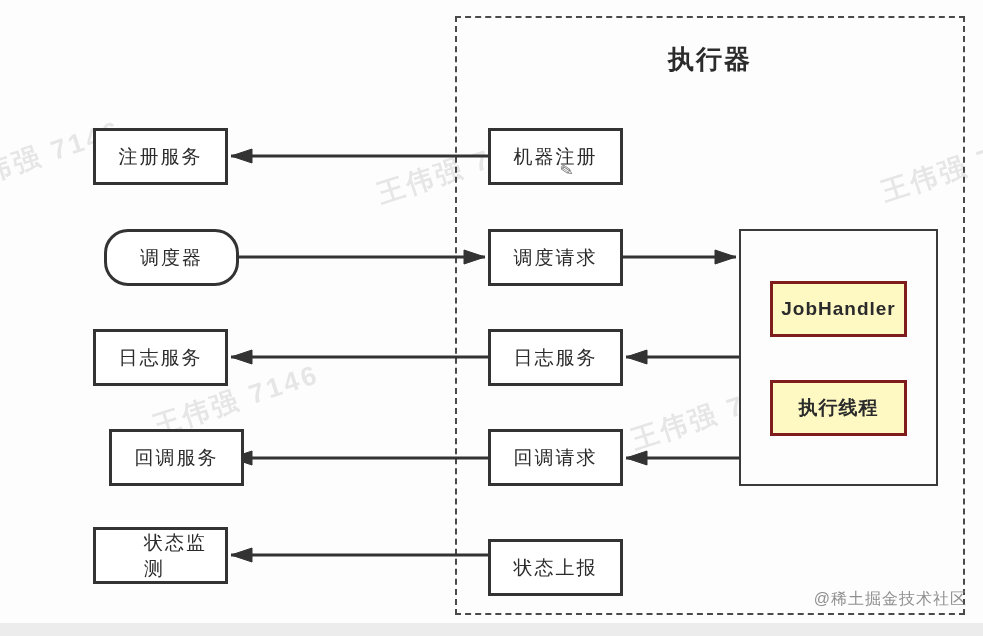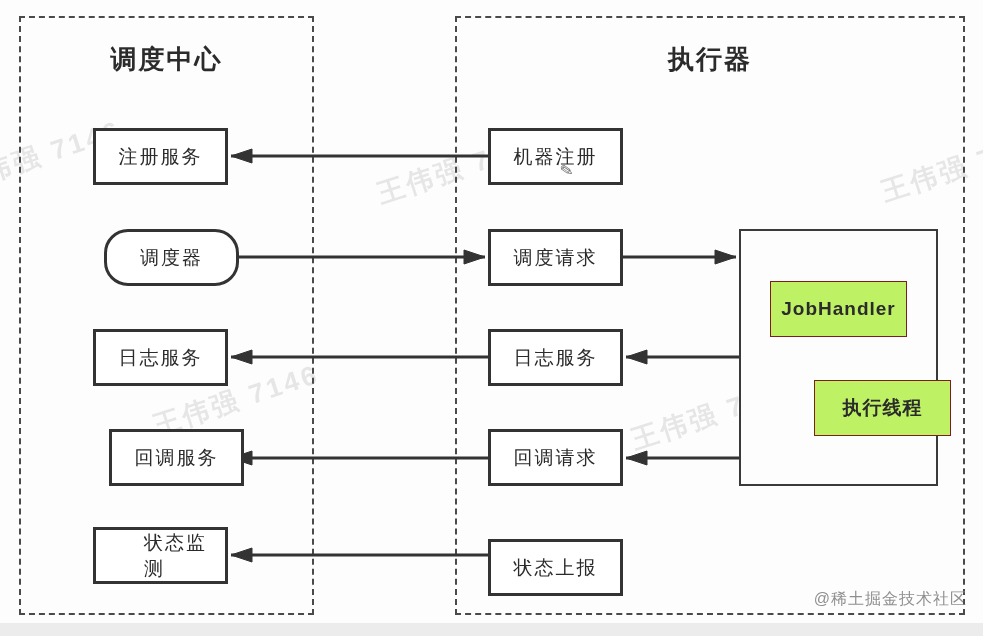--- a/index.html
+++ b/index.html
@@ -46,22 +46,22 @@
   .runtime-box {
     position:absolute; z-index:3;
     left:739px; top:229px; width:199px; height:257px;
     background:#fdfdfd;
     border:2.5px solid #3a3a3a;
     box-sizing:border-box;
   }
   .runtime-node {
     position:absolute; z-index:4;
     width:137px; height:56px;
-    background:#bef264;
-    border:1px solid #7f1d1d;
+    background:#fef9c3;
+    border:3px solid #7f1d1d;
     box-sizing:border-box;
     display:flex; align-items:center; justify-content:center;
     font-size:19px; font-weight:600; color:#2b2b2b;
     letter-spacing:1px;
   }
   .pen-icon {
     position:absolute; z-index:5;
     left:560px; top:161px;
     font-size:16px; color:#6b6b6b;
     transform:rotate(-10deg);
@@ -77,23 +77,20 @@
 <body>
 
 <div id="canvas">
 
   <div class="bg-watermark" style="left:-48px; top:138px;">王伟强 7146</div>
   <div class="bg-watermark" style="left:150px; top:382px;">王伟强 7146</div>
   <div class="bg-watermark" style="left:628px; top:396px;">王伟强 7146</div>
   <div class="bg-watermark" style="left:374px; top:150px;">王伟强 7146</div>
   <div class="bg-watermark" style="left:878px; top:148px;">王伟强 7146</div>
 
-  <div class="panel" style="left:19px; top:16px; width:295px; height:599px;">
-    <div class="panel-title">调度中心</div>
-  </div>
 
   <div class="panel" style="left:455px; top:16px; width:510px; height:599px;">
     <div class="panel-title">执行器</div>
   </div>
 
   <svg id="arrow-layer" width="983" height="636" viewBox="0 0 983 636">
     <defs>
       <marker id="ah" markerUnits="userSpaceOnUse" markerWidth="24" markerHeight="18" refX="22" refY="8" orient="auto">
         <path d="M1,1 L22,8 L1,15 z" fill="#333333" stroke="#333333" stroke-width="1"></path>
       </marker>
@@ -115,20 +112,20 @@
   <div class="node" style="left:93px; top:527px;padding-left:48px;">状态监测</div>
 
   <div class="node" style="left:488px; top:128px;">机器注册</div>
   <div class="node" style="left:488px; top:229px;">调度请求</div>
   <div class="node" style="left:488px; top:329px;">日志服务</div>
   <div class="node" style="left:488px; top:429px;text-align:center;">回调请求</div>
   <div class="node" style="left:488px; top:527px;margin-top:12px;">状态上报</div>
 
   <div class="runtime-box"></div>
   <div class="runtime-node" style="left:770px; top:281px;">JobHandler</div>
-  <div class="runtime-node" style="left:814px; top:380px;">执行线程</div>
+  <div class="runtime-node" style="left:770px; top:380px;">执行线程</div>
 
   <div class="pen-icon">✎</div>
 
   <div class="site-watermark">@稀土掘金技术社区</div>
 
   <div class="bottom-strip"></div>
 </div>
 
 </body></html>

